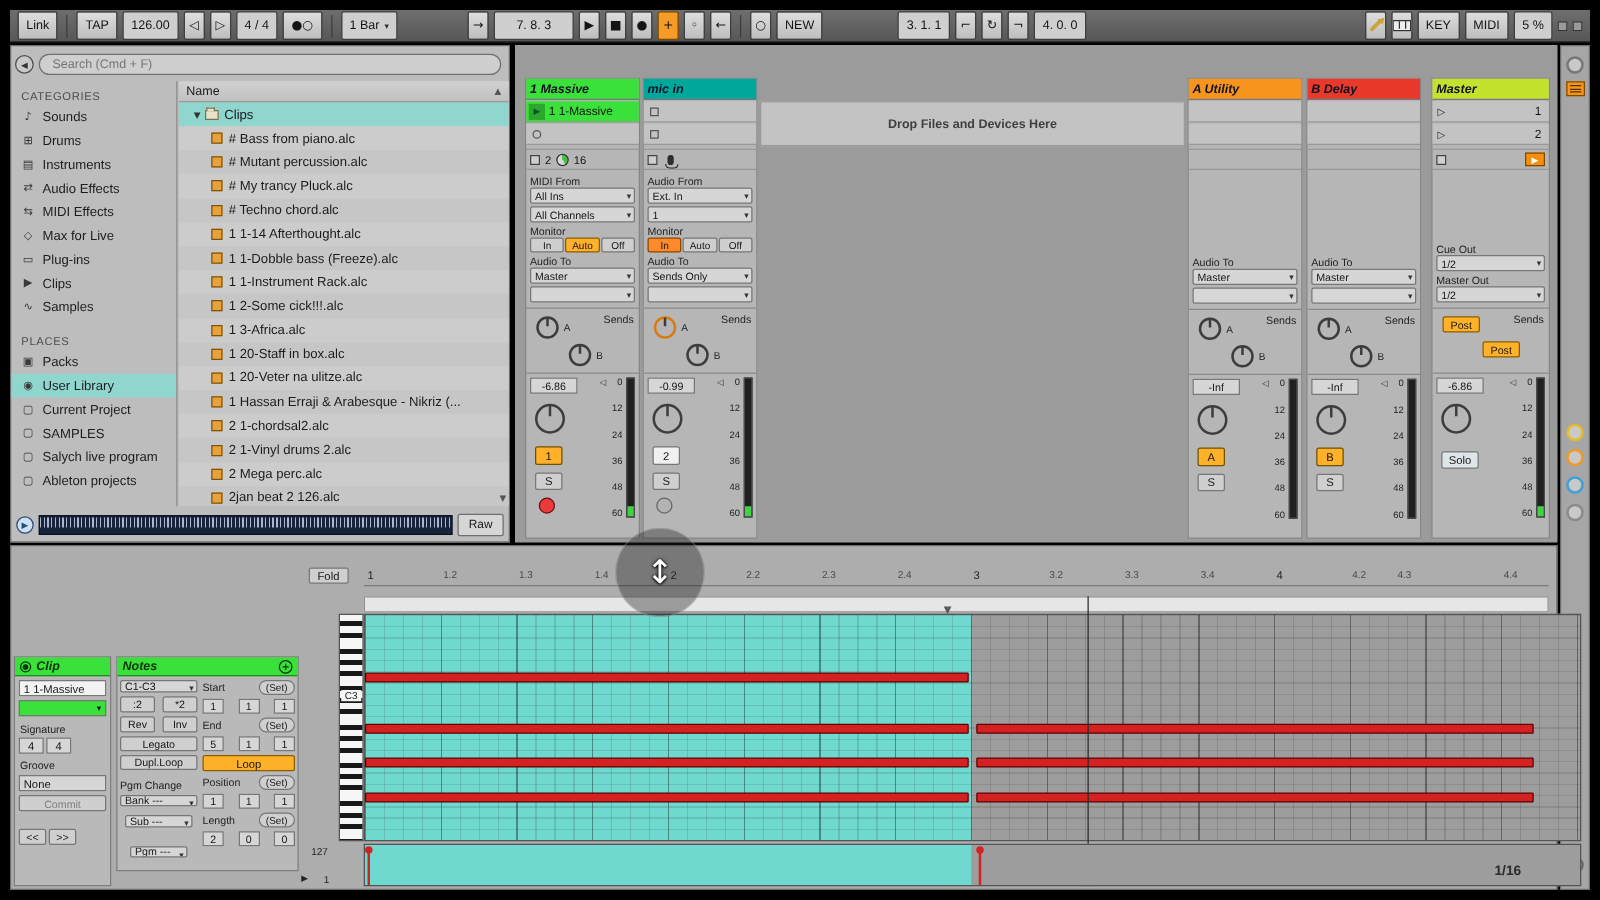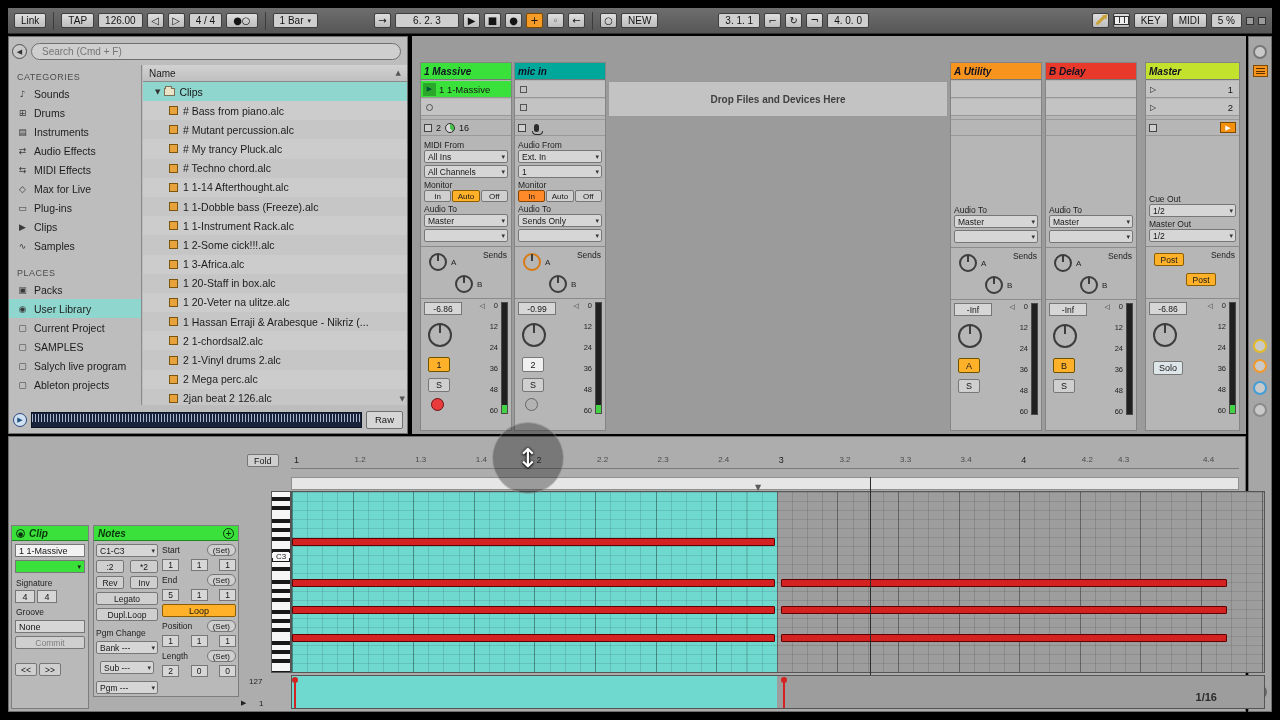--- a/index.html
+++ b/index.html
@@ -1,21 +1,21 @@
 <!DOCTYPE html>
 <html><head>
 <meta charset="utf-8">
 <style>
 *{box-sizing:border-box;margin:0;padding:0}
 body{margin:0;background:#000;font-family:"Liberation Sans",sans-serif}
 .screen{position:relative;width:1280px;height:720px;background:#000;overflow:hidden;color:#161616;font-size:10px}
 .ico{font-family:"DejaVu Sans","Liberation Sans",sans-serif}
 
 .topbar{position:absolute;left:8px;top:8px;right:8px;height:26px;background:linear-gradient(#6e6e6e,#575757);display:flex;align-items:center;padding:0 6px;gap:4px;border-bottom:1px solid #2e2e2e}
-.tbtn,.tfield{height:15px;padding:0 6px;background:linear-gradient(#dedede,#bdbdbd);border:1px solid #3f3f3f;border-radius:2px;font-size:10px;display:flex;align-items:center;justify-content:center;color:#141414;white-space:nowrap}
+.tbtn,.tfield{height:23px;padding:0 6px;background:linear-gradient(#dedede,#bdbdbd);border:1px solid #3f3f3f;border-radius:2px;font-size:10px;display:flex;align-items:center;justify-content:center;color:#141414;white-space:nowrap}
 .tfield{background:#cfcfcf}
 .ddt::after{content:"▾";font-size:7px;margin-left:4px;color:#333}
 .tsep{width:1px;height:18px;background:#3c3c3c;margin:0 3px}
 .sq-ico{width:17px;min-width:17px;padding:0}
 .on-orange{background:#f59b28 !important;border-color:#7c4a00 !important}
 .pencil{width:11px;height:3px;background:#caa33a;transform:rotate(-45deg);border-radius:1px;position:relative}
 .pencil::after{content:"";position:absolute;right:-4px;top:-1px;border-left:5px solid #caa33a;border-top:3px solid transparent;border-bottom:3px solid transparent}
 .kbdico{width:15px;height:9px;background:#eee;border:1px solid #333;position:relative}
 .kbdico::after{content:"";position:absolute;left:4px;top:0;width:1px;height:6px;background:#333;box-shadow:5px 0 0 #333}
 .mini-sq{width:8px;height:8px;background:#9a9a9a;border:1px solid #333}
@@ -144,21 +144,21 @@
     <div class="tbtn">TAP</div>
     <div class="tfield">126.00</div>
     <div class="tbtn sq-ico ico">◁</div>
     <div class="tbtn sq-ico ico">▷</div>
     <div class="tfield">4 / 4</div>
     <div class="tbtn ico">●○</div>
     <div class="tsep"></div>
     <div class="tfield ddt">1 Bar</div>
 
     <div style="margin-left:52px" class="tbtn sq-ico ico">→</div>
-    <div class="tfield" style="min-width:64px">6. 2. 3</div>
+    <div class="tfield" style="min-width:64px">7. 8. 3</div>
     <div class="tbtn sq-ico ico">▶</div>
     <div class="tbtn sq-ico ico">■</div>
     <div class="tbtn sq-ico ico">●</div>
     <div class="tbtn sq-ico ico on-orange">+</div>
     <div class="tbtn sq-ico ico">◦</div>
     <div class="tbtn sq-ico ico">←</div>
     <div class="tsep"></div>
     <div class="tbtn sq-ico ico">○</div>
     <div class="tbtn">NEW</div>
 
@@ -616,21 +616,21 @@
           </div>
           <div class="nrow">
             <span class="cbtn">Rev</span>
             <span class="cbtn">Inv</span>
           </div>
           <div class="cbtn">Legato</div>
           <div class="cbtn">Dupl.Loop</div>
           <div class="lbl" style="margin-top:4px">Pgm Change</div>
           <div class="dd" style="margin:0">Bank ---</div>
           <div class="dd" style="margin:4px">Sub ---</div>
-          <div class="dd" style="margin:0">Pgm ---</div>
+          <div class="dd" style="margin:8px">Pgm ---</div>
         </div>
         <div class="ncol" style="width:74px">
           <div class="nrow">
             <span class="lbl">Start</span>
             <span class="setbtn">(Set)</span>
           </div>
           <div class="nrow">
               <span class="nbox">1</span>
               <span class="nbox">1</span>
               <span class="nbox">1</span>

